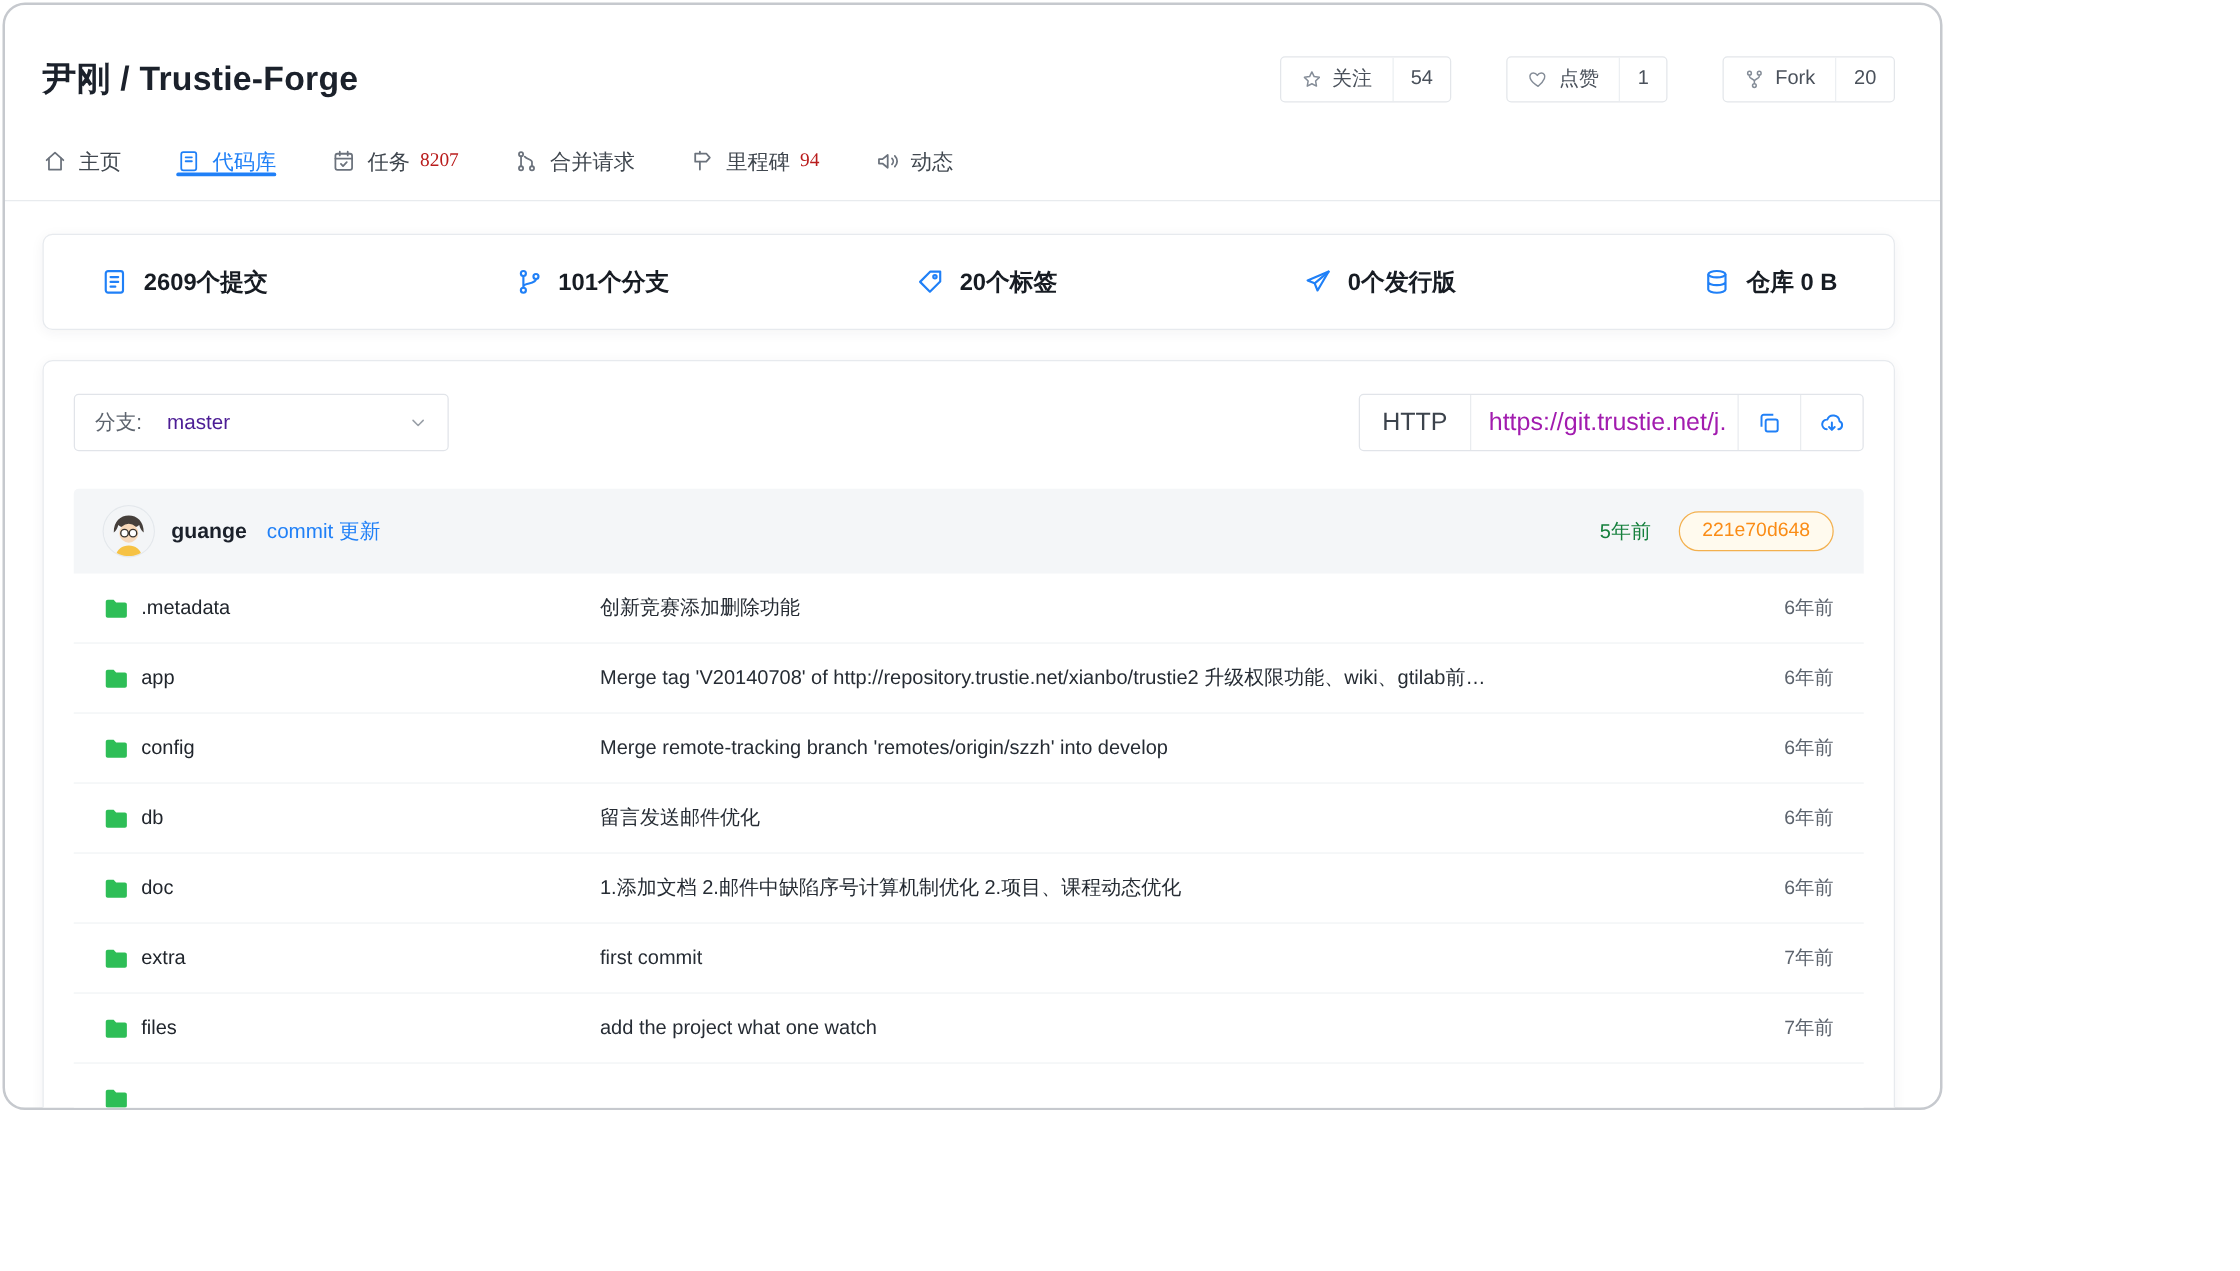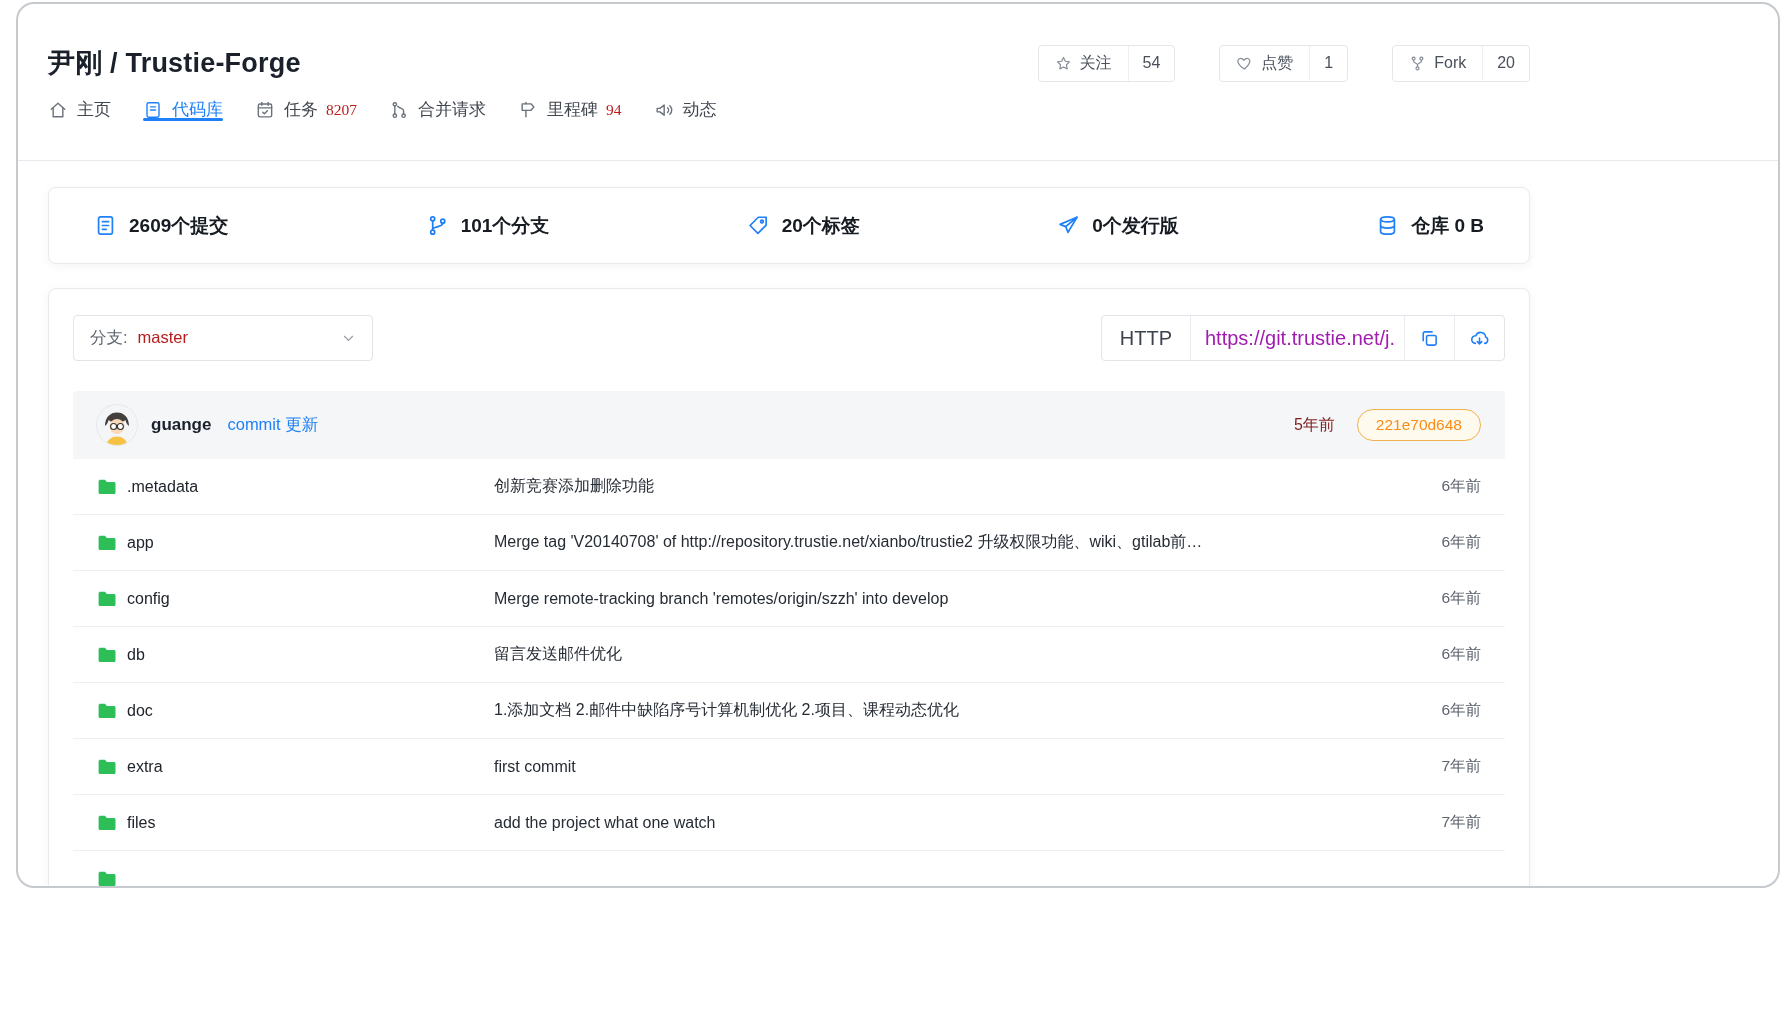--- a/index.html
+++ b/index.html
@@ -4,22 +4,22 @@
 <style>
   * { margin: 0; padding: 0; box-sizing: border-box; }
   html, body { width: 1792px; height: 1017px; background: #ffffff; }
   body {
     font-family: "Liberation Sans", "DejaVu Sans", sans-serif;
     color: #24292f;
     position: relative;
   }
   .window {
     position: absolute;
-    left: 16px; top: 2px;
-    width: 1764px; height: 886px;
+    left: 2px; top: 2px;
+    width: 1552px; height: 886px;
     background: #fff;
     border: 2px solid #c6c9ce;
     border-radius: 18px;
     overflow: hidden;
   }
   .content { width: 1482px; margin: 0 auto 0 30px; }
 
   
   .page-header {
     display: flex; align-items: center; justify-content: space-between;
@@ -31,21 +31,21 @@
     display: flex; align-items: stretch; height: 37px;
     border: 1px solid #e3e6ea; border-radius: 4px; background: #fff;
     font-size: 16px; color: #4a515b; cursor: pointer; overflow: hidden;
   }
   .hbtn-main { display: flex; align-items: center; gap: 8px; padding: 0 16px; }
   .hbtn-count { display: flex; align-items: center; padding: 0 14px; border-left: 1px solid #eceff2; color: #4a515b; }
   .hbtn svg { width: 17px; height: 17px; color: #858d98; }
 
   
   .tabs-wrap { border-bottom: 1px solid #e8ebee; }
-  .tabs { display: flex; gap: 32px; height: 62px; align-items: flex-start; }
+  .tabs { display: flex; gap: 44px; height: 62px; align-items: center; }
   .tab { position: relative; display: flex; align-items: center; gap: 9px; font-size: 17px; color: #40474f; cursor: pointer; }
   .tab svg { width: 20px; height: 20px; color: #6b727c; }
   .tab.active { color: #2080f7; font-weight: 500; }
   .tab.active svg { color: #2080f7; }
   .tab.active::after { content: ""; position: absolute; left: 0; right: 0; bottom: 0; height: 3px; background: #2080f7; border-radius: 2px; }
   .tab-badge { color: #b91c1c; font-size: 15.5px; margin-left: -1px; font-family: Liberation Serif, serif; }
 
   
   .stats-card {
     margin-top: 26px; height: 77px;
@@ -65,21 +65,21 @@
     box-shadow: 0 2px 10px rgba(30, 40, 60, .05);
     padding: 26px 24px 0;
   }
   .repo-toolbar { display: flex; align-items: center; justify-content: space-between; }
   .branch-select {
     width: 300px; height: 46px; border: 1px solid #e1e4e9; border-radius: 4px;
     display: flex; align-items: center; justify-content: space-between;
     padding: 0 16px; cursor: pointer; background: #fff; font-size: 16.5px;
   }
   .branch-label { color: #5d646e; }
-  .branch-value { color: #b91c1c; margin-left: 10px; }
+  .branch-value { color: #4c1d95; margin-left: 20px; }
   .branch-select svg { width: 15px; height: 15px; color: #9aa0a8; }
   .clone-group {
     display: flex; align-items: stretch; height: 46px;
     border: 1px solid #e1e4e9; border-radius: 4px; overflow: hidden; background: #fff;
   }
   .clone-proto { display: flex; align-items: center; padding: 0 18px; font-size: 20px; color: #3c434c; cursor: pointer; }
   .clone-url {
     display: flex; align-items: center; width: 214px; padding: 0 14px;
     border-left: 1px solid #e9ecef; font-size: 20px; color: #a21caf;
     white-space: nowrap; overflow: hidden;
@@ -89,21 +89,21 @@
 
   
   .commit-bar {
     margin-top: 30px; height: 68px; background: #f4f6f8; border-radius: 4px 4px 0 0;
     display: flex; align-items: center; padding: 0 24px;
   }
   .avatar { width: 40px; height: 40px; border-radius: 50%; overflow: hidden; flex: 0 0 auto; box-shadow: 0 0 0 1px #e4e8ec; cursor: pointer; }
   .commit-author { margin-left: 14px; font-size: 17px; font-weight: 700; color: #1b212b; text-align: center; }
   .commit-msg { margin-left: 16px; font-size: 16.5px; color: #2080f7; cursor: pointer; }
   .commit-right { margin-left: auto; display: flex; align-items: center; gap: 22px; }
-  .commit-time { font-size: 16px; color: #7f1d1d; }
+  .commit-time { font-size: 16px; color: #15803d; }
   .sha-pill {
     border: 1px solid #f3b04e; background: #fffaee; color: #fa8c16;
     font-size: 15.5px; border-radius: 999px; padding: 6px 18px; cursor: pointer;
   }
 
   
   .file-row {
     display: flex; align-items: center; height: 56px;
     border-bottom: 1px solid #eef1f4; padding: 0 24px; background: #fff;
   }

